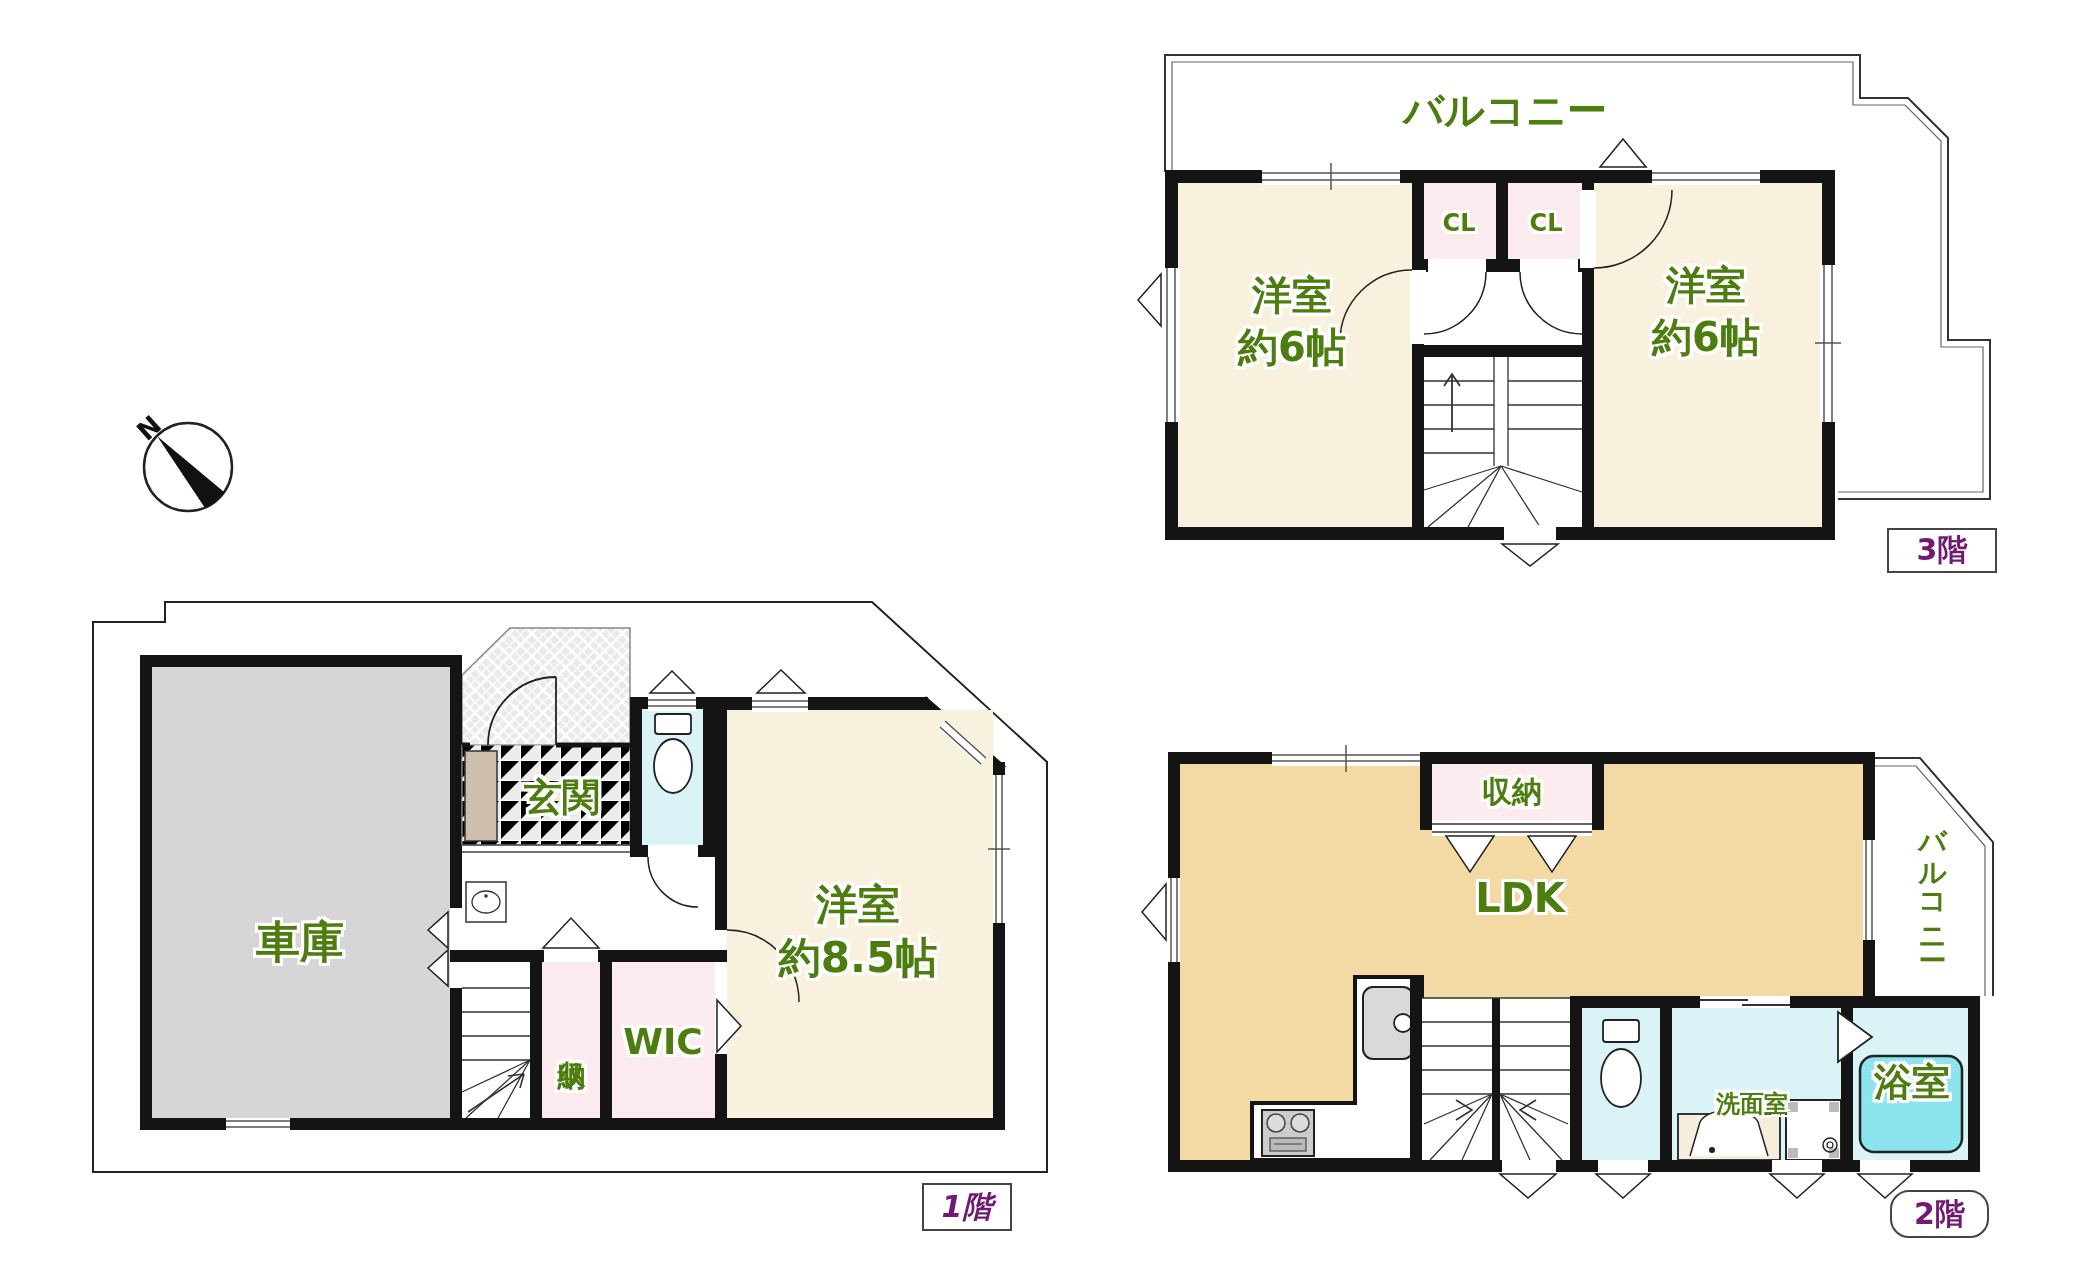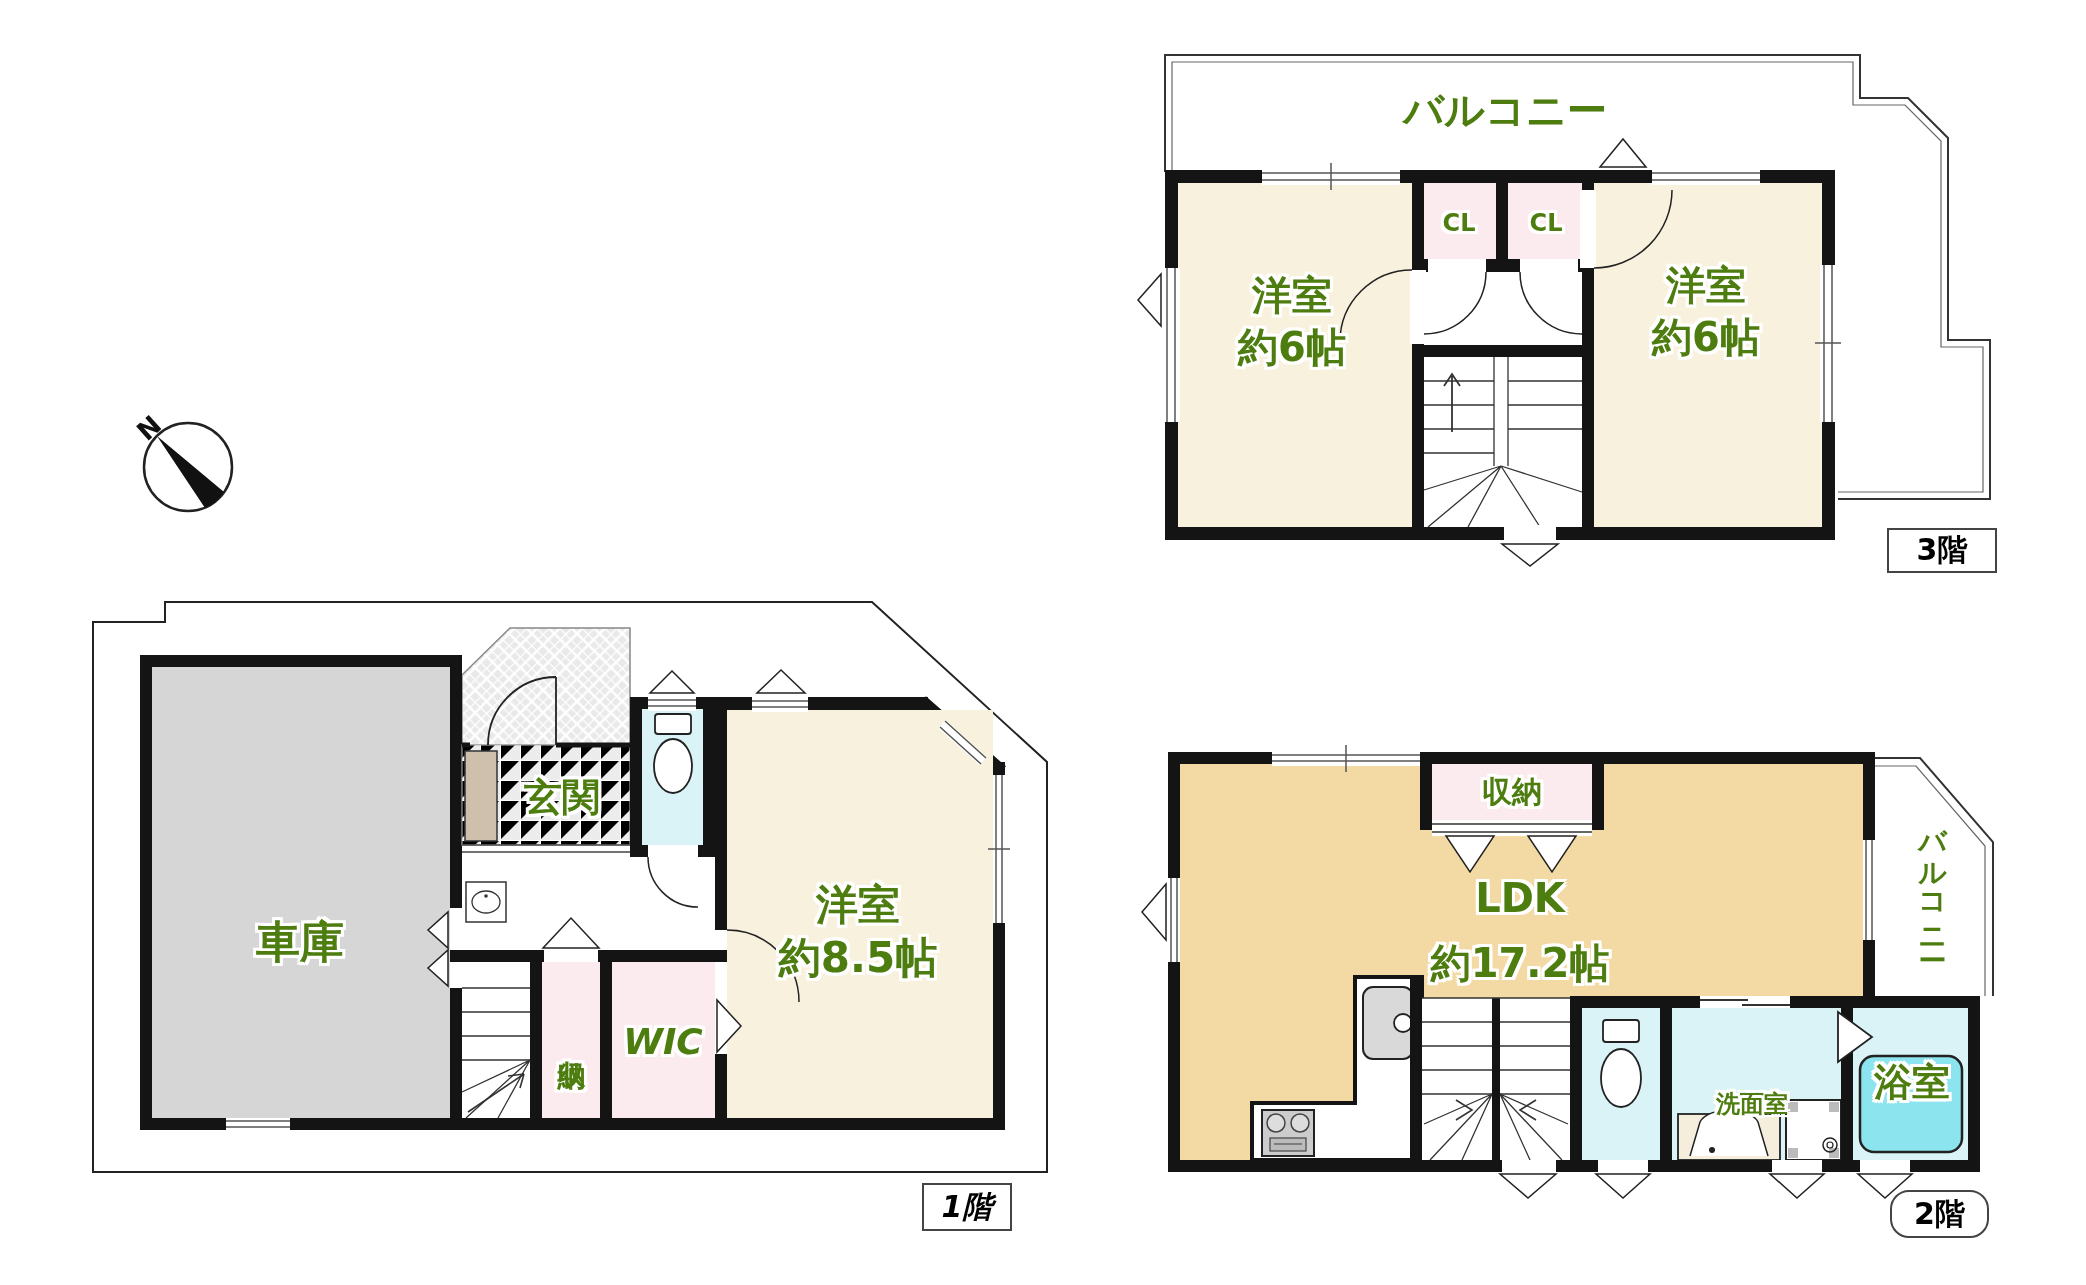--- a/index.html
+++ b/index.html
@@ -5,21 +5,21 @@
   html,body{margin:0;padding:0;background:#fff;}
   #stage{position:relative;width:2086px;height:1285px;background:#fff;overflow:hidden;
          font-family:"DejaVu Sans","Liberation Sans",sans-serif;}
   #plan-svg{position:absolute;left:0;top:0;}
   .lbl{position:absolute;transform:translate(-50%,-50%);font-weight:bold;color:#4d7c0f;
        white-space:nowrap;line-height:1;
        text-shadow:-3px -3px 0 #fff,3px -3px 0 #fff,-3px 3px 0 #fff,3px 3px 0 #fff,
                    0 -3px 0 #fff,0 3px 0 #fff,-3px 0 0 #fff,3px 0 0 #fff;}
   .vlabel{writing-mode:vertical-rl;text-orientation:upright;letter-spacing:2px;}
   .tagbox{position:absolute;border:2px solid #444;background:#fff;display:flex;
-          align-items:center;justify-content:center;font-weight:bold;color:#000000;font-size:30px;}
+          align-items:center;justify-content:center;font-weight:bold;color:#701a75;font-size:30px;}
   .f40{font-size:40px;} .f42{font-size:42px;} .f44{font-size:44px;} .f52{font-size:40px;text-align:center;}
   .f38{font-size:38px;} .f36{font-size:36px;} .f34{font-size:24px;} .f30{font-size:30px;}
   .f28{font-size:28px;}
 </style>
 </head>
 <body>
 
 <div id="stage">
 
 <svg id="plan-svg" width="2086" height="1285" viewBox="0 0 2086 1285">
@@ -279,26 +279,25 @@
 <div class="lbl f40" style="left:1292px;top:347px;">約6帖</div>
 <div class="lbl f34" style="left:1459px;top:223px;">CL</div>
 <div class="lbl f34" style="left:1546px;top:223px;">CL</div>
 <div class="lbl f40" style="left:1706px;top:285px;">洋室</div>
 <div class="lbl f40" style="left:1706px;top:337px;">約6帖</div>
 <div class="tagbox" style="left:1887px;top:528px;width:106px;height:41px;">3階</div>
 
 <div class="lbl f44" style="left:300px;top:942px;">車庫</div>
 <div class="lbl f38" style="left:562px;top:797px;">玄関</div>
 <div class="lbl f28 vlabel" style="left:571px;top:1040px;">収納</div>
-<div class="lbl f36" style="left:663px;top:1042px;font-style:italic;">WIC</div>
+<div class="lbl f36" style="left:663px;top:1042px;">WIC</div>
 <div class="lbl f42" style="left:858px;top:905px;">洋室</div>
 <div class="lbl f42" style="left:858px;top:958px;">約8.5帖</div>
 <div class="tagbox" style="left:922px;top:1183px;width:86px;height:44px;font-style:italic;">1階</div>
 
 <div class="lbl f30" style="left:1512px;top:792px;">収納</div>
 <div class="lbl f52" style="left:1520px;top:898px;">LDK</div>
-<div class="lbl f52" style="left:1520px;top:963px;">約17.2帖</div>
 <div class="lbl f34" style="left:1752px;top:1104px;">洗面室</div>
 <div class="lbl f38" style="left:1912px;top:1082px;">浴室</div>
 <div class="lbl f28 vlabel" style="left:1932px;top:878px;">バルコニー</div>
 <div class="tagbox" style="left:1890px;top:1190px;width:95px;height:44px;border-radius:19px;">2階</div>
 
 </div>
 
 </body></html>

